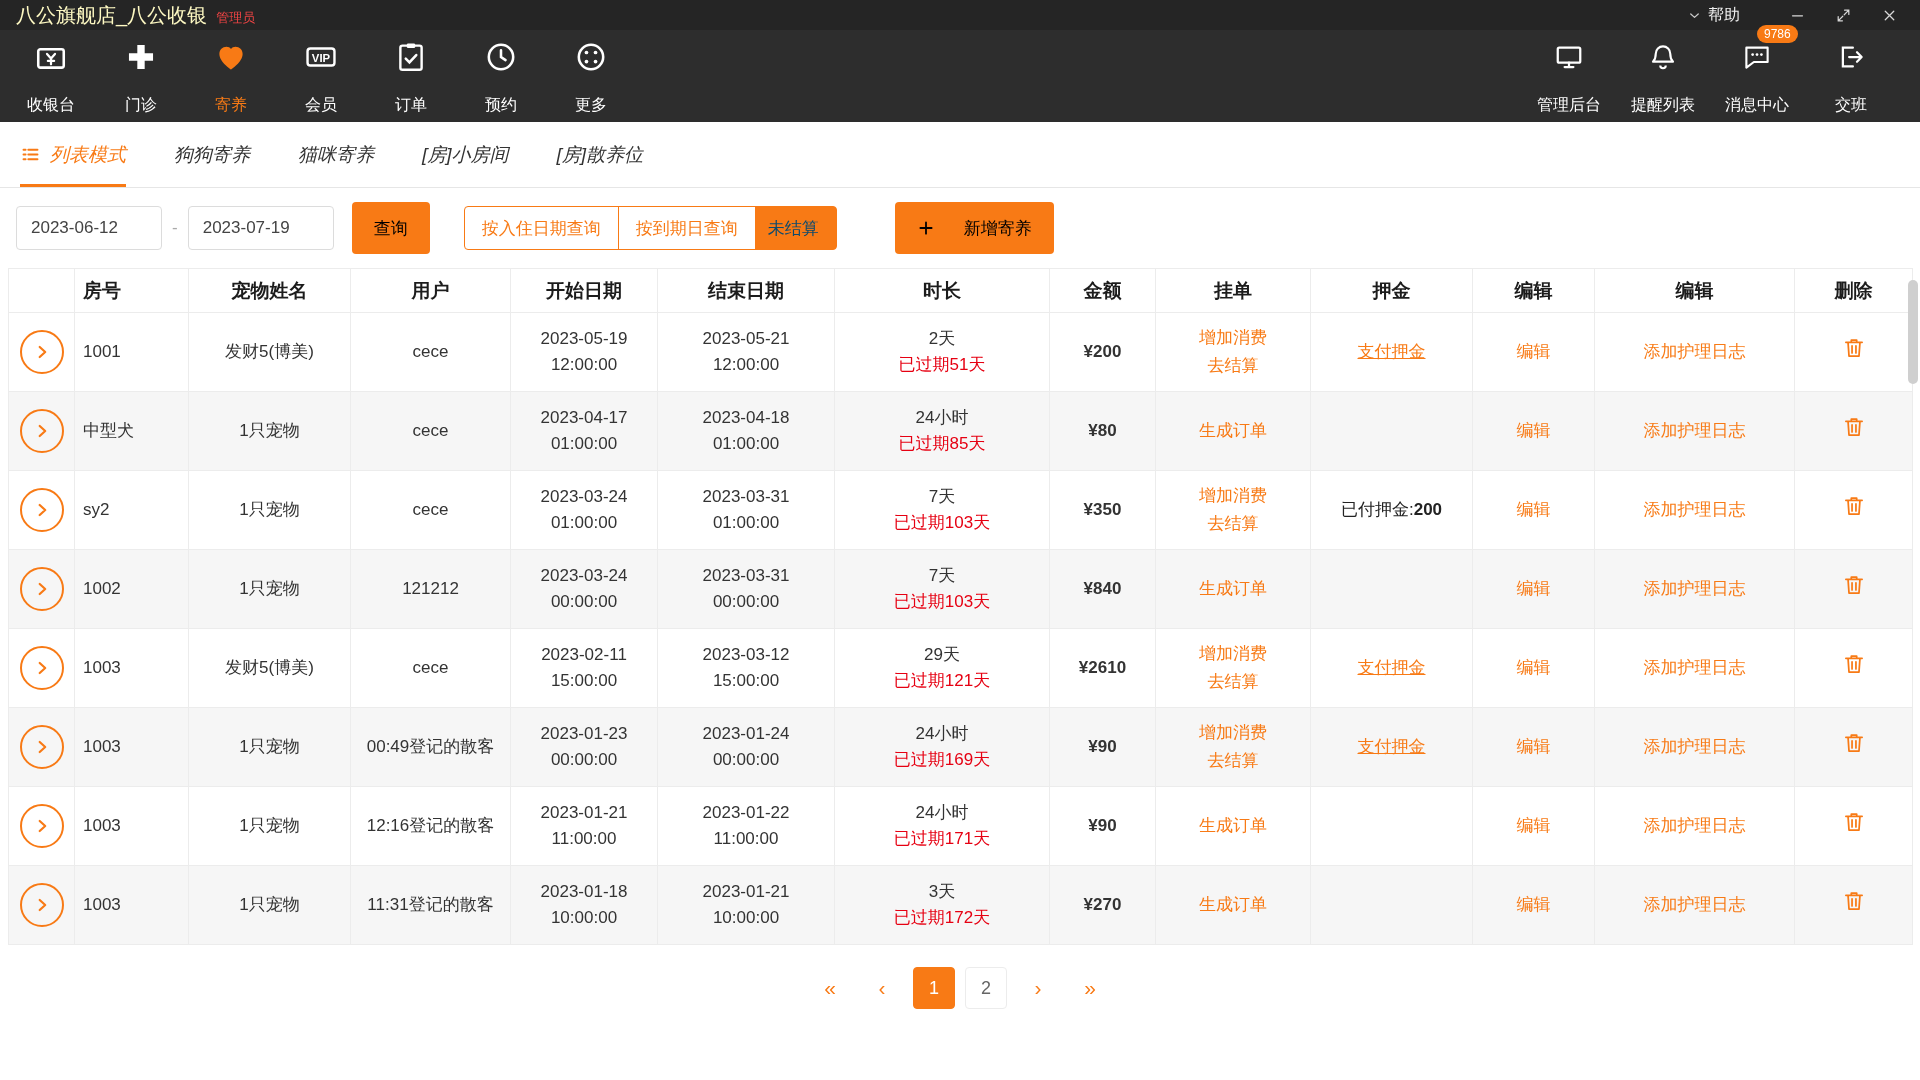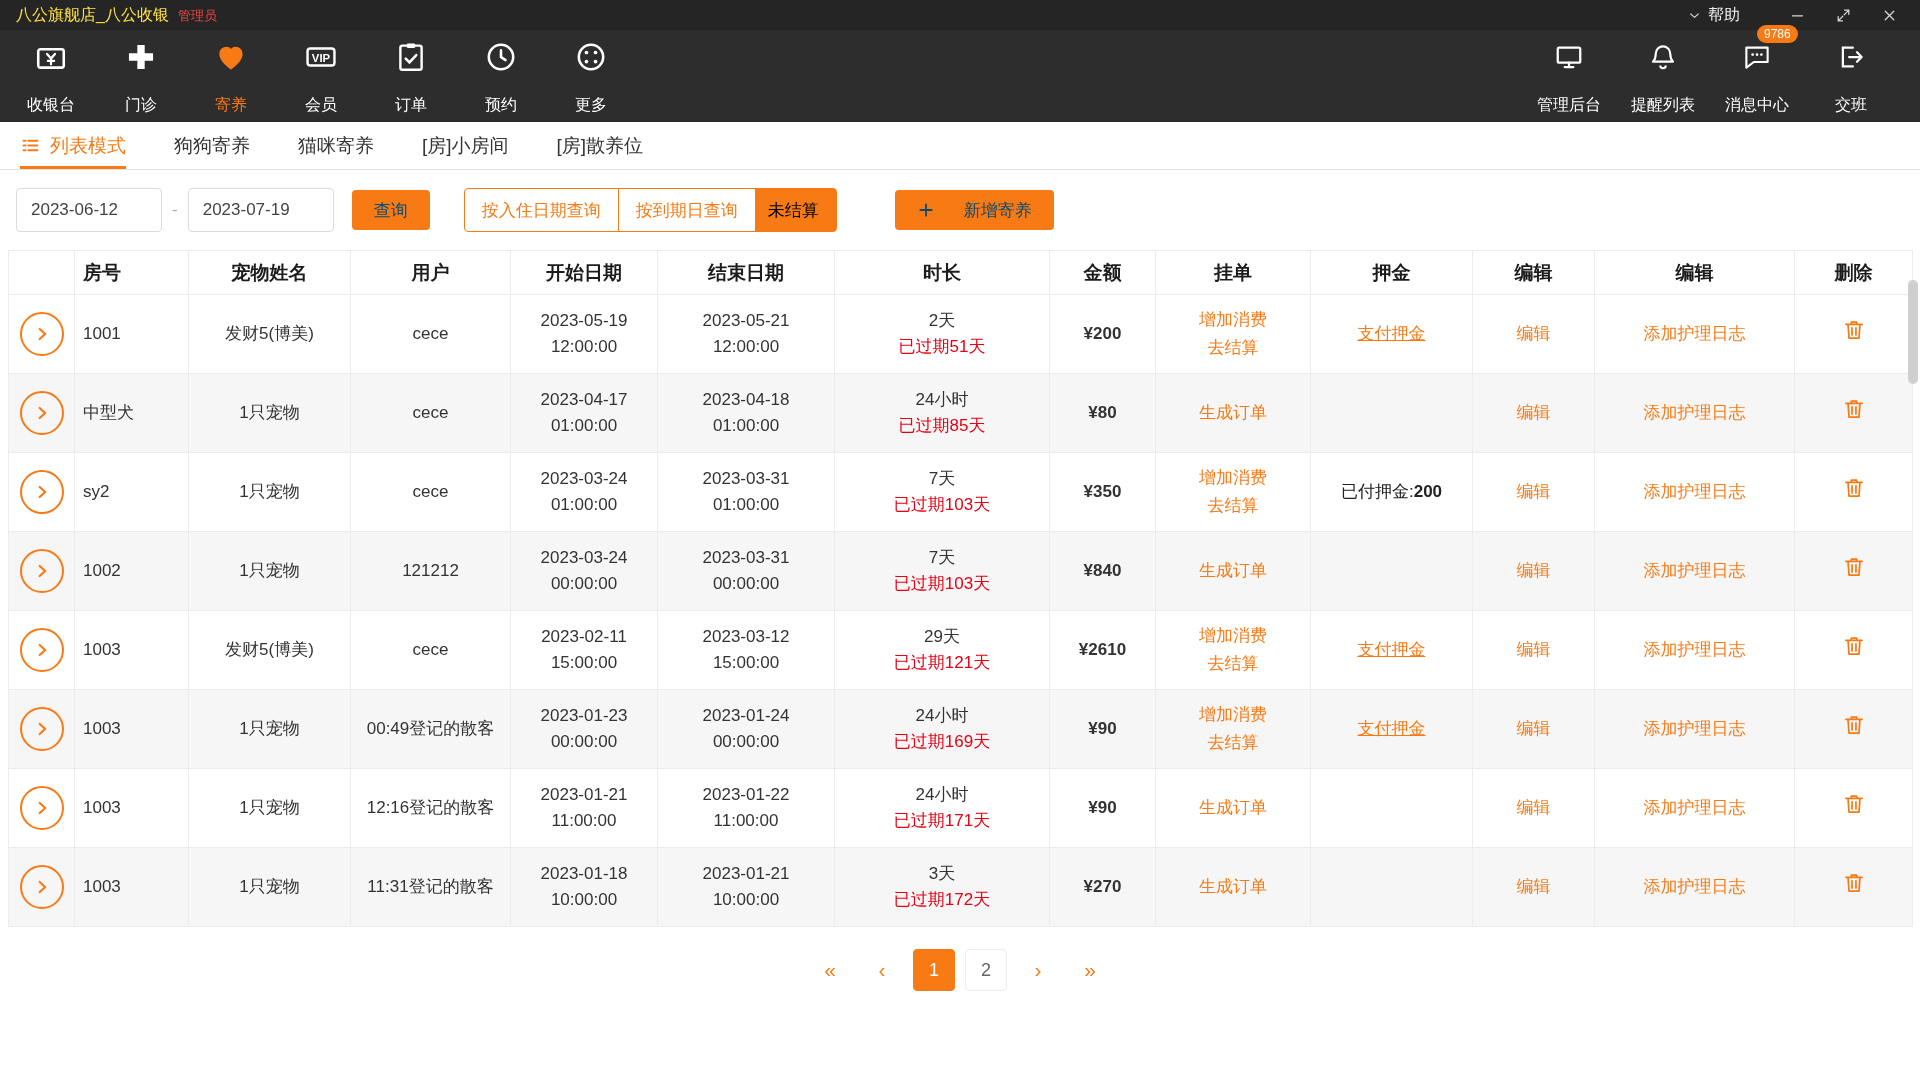--- a/index.html
+++ b/index.html
@@ -13,21 +13,21 @@
     background:#fff;
     overflow:hidden;
     position:relative;
   }
   svg{display:block;}
   button{font-family:inherit;cursor:pointer;}
 
   
   .titlebar{height:30px;background:#252525;display:flex;align-items:center;justify-content:space-between;padding:0 8px 0 16px;}
   .titlebar-left{display:flex;align-items:baseline;}
-  .win-title{color:#fde047;font-size:16px;}
+  .win-title{color:#fef9c3;font-size:20px;}
   .win-role{color:#ef4444;font-size:13px;margin-left:9px;}
   .titlebar-right{display:flex;}
   .help-btn{display:flex;align-items:center;gap:6px;color:#eee;font-size:16px;margin-right:34px;cursor:pointer;}
   .help-chev svg{width:15px;height:15px;color:#ccc;}
   .winbtn{width:46px;height:30px;display:flex;align-items:center;justify-content:center;color:#d8d8d8;cursor:pointer;}
   .winbtn svg{width:17px;height:17px;}
 
   
   .navbar{height:92px;background:#2d2d2d;display:flex;align-items:center;justify-content:space-between;padding:0 22px 0 6px;}
   .nav-left,.nav-right{display:flex;align-items:center;}
@@ -35,37 +35,37 @@
   .nav-icon{width:40px;height:40px;display:flex;align-items:center;justify-content:center;color:#fff;position:relative;}
   .nav-icon svg{width:34px;height:34px;}
   .nav-label{color:#fff;font-size:16px;white-space:nowrap;}
   .nav-item.active .nav-icon{color:var(--orange);}
   .nav-item.active .nav-label{color:var(--orange);}
   .nav-right .nav-item{width:94px;}
   .nav-right .nav-icon svg{width:30px;height:30px;}
   .badge{position:absolute;top:-12px;left:20px;background:var(--orange);color:#fff;font-size:12px;line-height:1;padding:3px 7px;border-radius:10px;}
 
   
-  .tabbar{height:48px;background:#fff;border-bottom:1px solid #e6e6e6;display:flex;align-items:stretch;padding:0 20px;gap:48px;}
+  .tabbar{height:66px;background:#fff;border-bottom:1px solid #e6e6e6;display:flex;align-items:stretch;padding:0 20px;gap:48px;font-style:italic;}
   .tab{display:flex;align-items:center;gap:9px;font-size:19px;color:#333;cursor:pointer;border-bottom:3px solid transparent;padding-top:3px;}
   .tab.active{color:var(--orange);border-bottom-color:var(--orange);}
   .tab-icon svg{width:21px;height:21px;}
 
   
   .filterbar{height:80px;display:flex;align-items:center;padding:0 16px;}
   .date-input{width:146px;height:44px;border:1px solid #dcdcdc;border-radius:4px;padding:0 14px;font-size:17px;color:#444;font-family:inherit;outline:none;}
   .date-sep{color:#aaa;margin:0 10px;font-size:17px;}
-  .btn-orange{height:40px;background:var(--orange);color:#0c4a6e;border:none;border-radius:4px;font-size:17px;padding:0 22px;}
+  .btn-orange{height:52px;background:var(--orange);color:#000000;border:none;border-radius:4px;font-size:17px;padding:0 22px;}
   .query-btn{margin-left:18px;}
   .segmented{display:flex;margin-left:34px;}
   .seg-btn{height:44px;padding:0 17px;font-size:17px;background:#fff;border:1px solid var(--orange);color:var(--orange);}
   .seg-btn + .seg-btn{margin-left:-1px;}
   .seg-btn:first-child{border-radius:4px 0 0 4px;}
   .seg-btn:last-child{border-radius:0 4px 4px 0;}
-  .seg-btn.active{background:var(--orange);color:#000000;padding-left:12px;}
+  .seg-btn.active{background:var(--orange);color:#0c4a6e;padding-left:12px;}
   .add-btn{margin-left:58px;display:flex;align-items:center;gap:29px;}
   .plus-icon svg{width:18px;height:18px;}
 
   
   .boarding-table{width:1904px;margin:0 8px;border-collapse:collapse;table-layout:fixed;}
   .boarding-table th,.boarding-table td{border:1px solid #ececec;text-align:center;vertical-align:middle;}
   .boarding-table thead th{height:44px;font-size:19px;color:#1c1c1c;font-weight:bold;background:#fff;}
   .boarding-table tbody td{height:79px;font-size:17px;color:#333;line-height:1.55;}
   .boarding-table tbody tr:nth-child(even){background:#f6f6f6;}
   th.room,td.room{text-align:left;padding-left:8px;}

